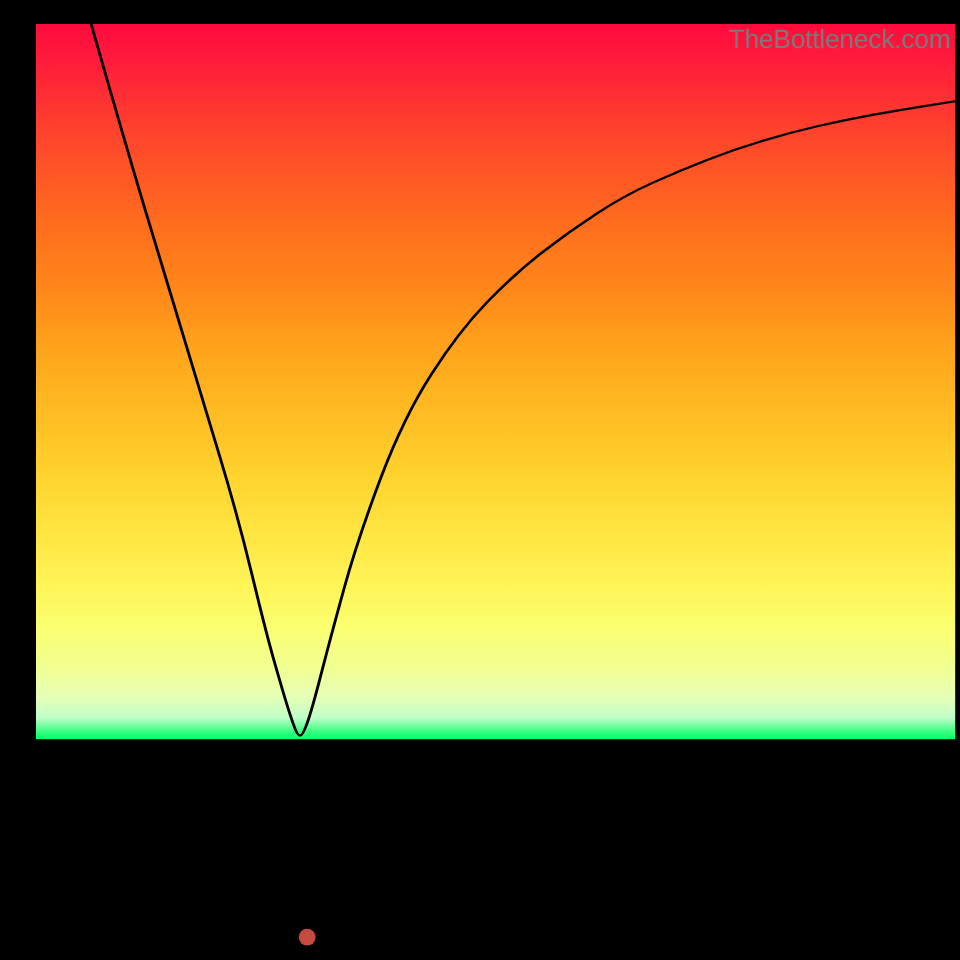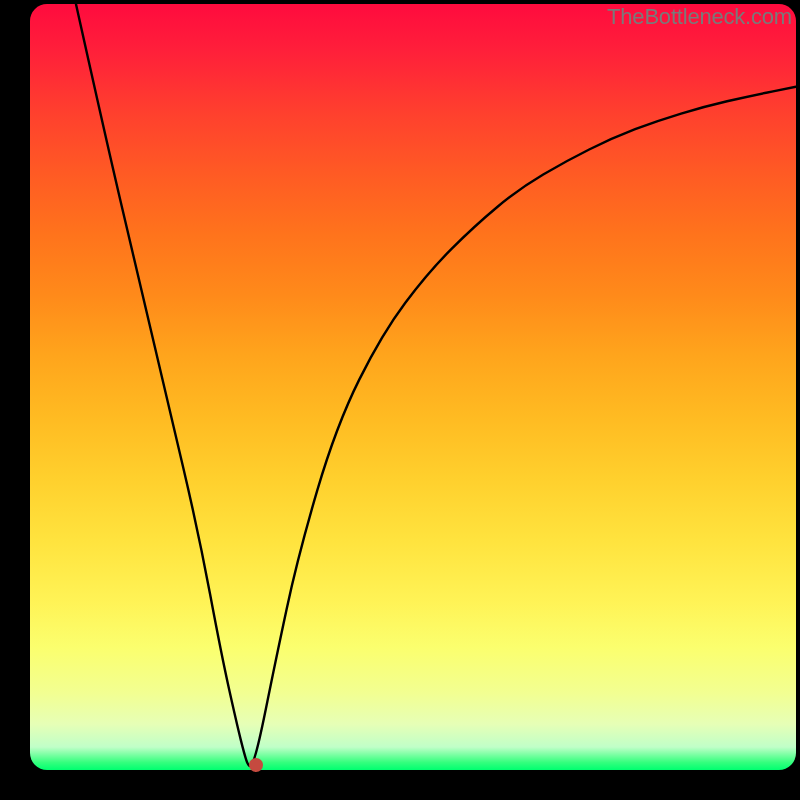--- a/index.html
+++ b/index.html
@@ -6,43 +6,42 @@
   html, body { width: 800px; height: 800px; overflow: hidden; background: #000; }
   .frame {
     position: relative;
     width: 800px;
     height: 800px;
     background: #000;
   }
   .plot {
     position: absolute;
     left: 30px;
-    top: 4px;
+    top: 20px;
     width: 766px;
-    height: 766px;
+    height: 596px;
     background: linear-gradient(to bottom,
       #ff0b3e 0%,
       #ff1f3a 6%,
       #ff3f2e 14%,
       #ff5a24 22%,
       #ff731c 30%,
       #ff8a1a 38%,
       #ffa51c 46%,
       #ffbb22 54%,
       #ffd02d 62%,
       #ffe33e 70%,
       #fff356 78%,
       #fbff6e 84%,
       #f2ff92 90%,
       #e6ffb6 94%,
       #c0ffc8 97%,
       #35ff7e 99%,
       #00ff70 100%
     );
-    border-radius: 17px;
   }
   .attrib {
     position: absolute;
     top: 0;
     right: 4px;
     font-family: Arial, Helvetica, sans-serif;
     font-size: 22px;
     color: #7a7a7a;
     font-weight: 400;
     letter-spacing: -0.2px;

